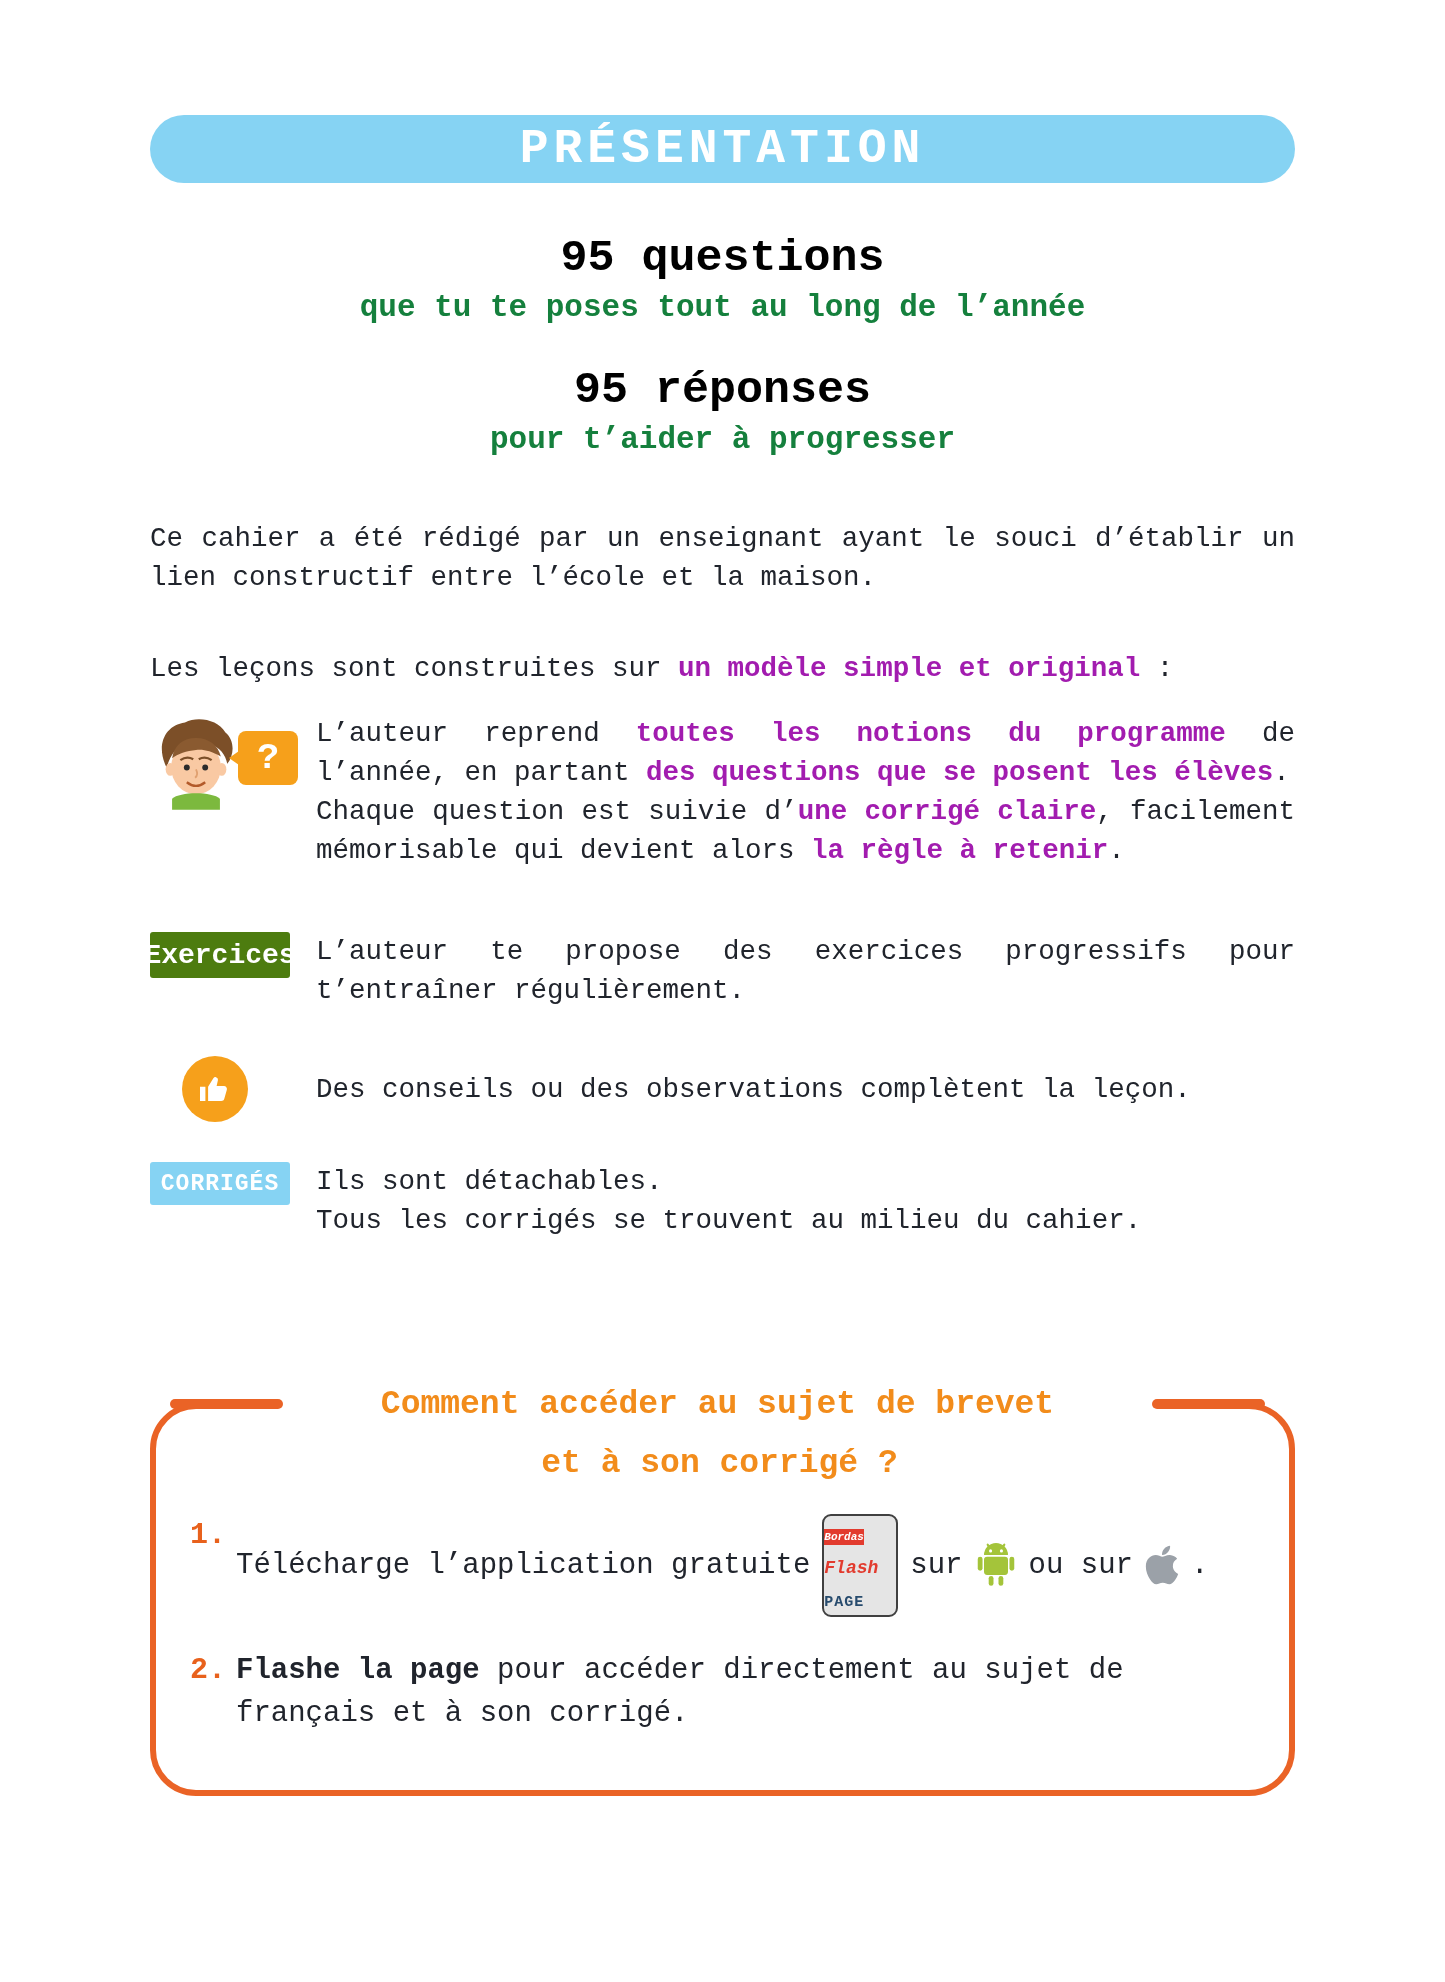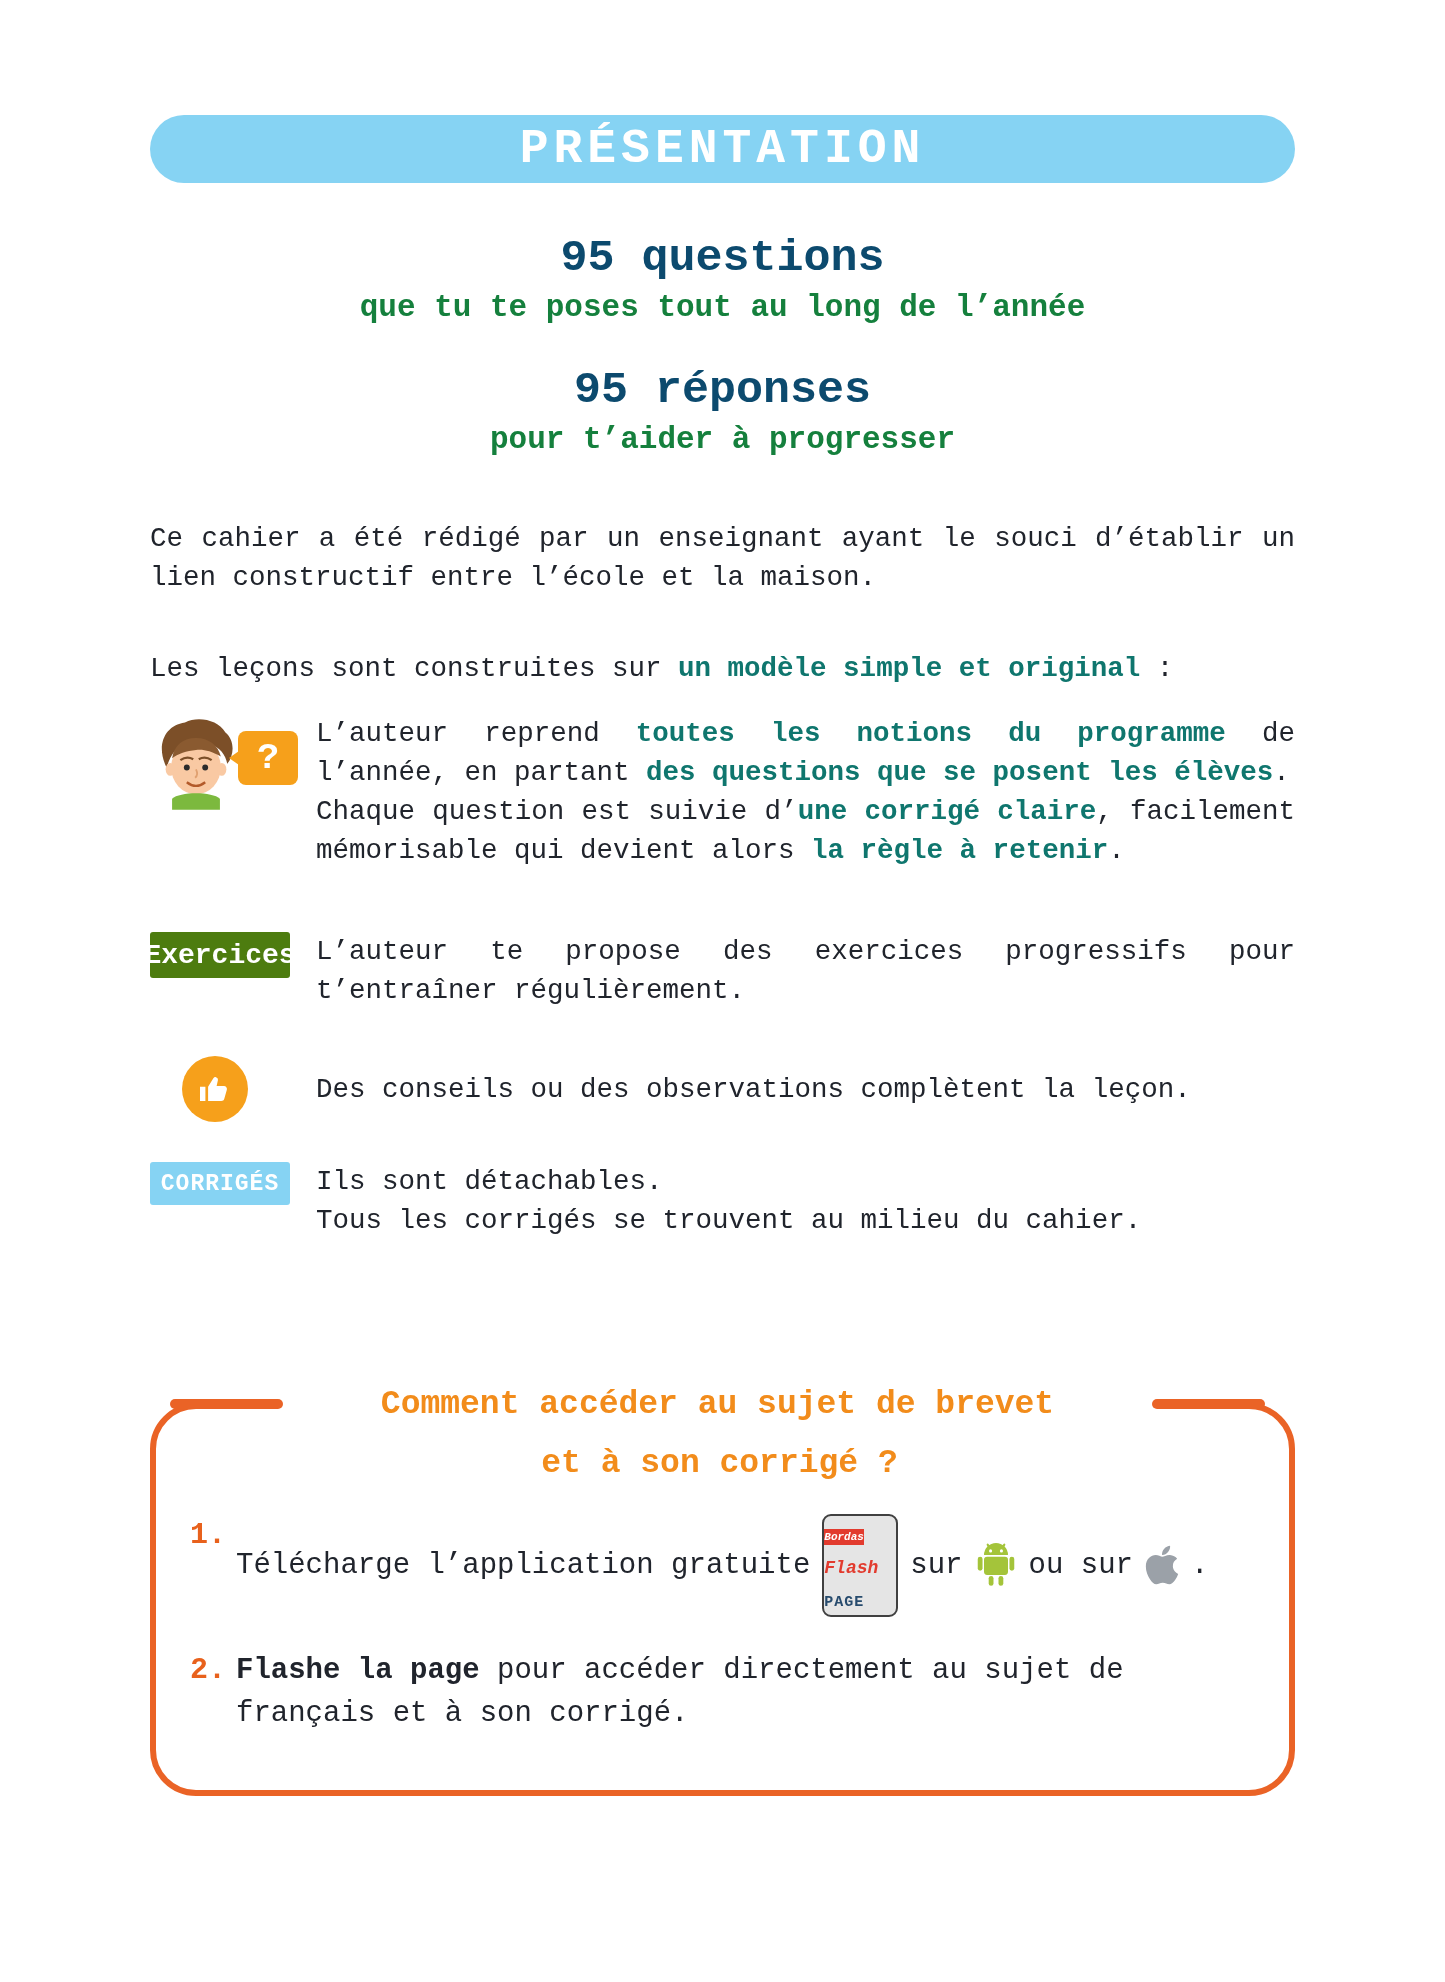--- a/index.html
+++ b/index.html
@@ -20,31 +20,31 @@
     background:#86D3F3;
     border-radius:36px;
     height:68px;
     display:flex;align-items:center;justify-content:center;
   }
   .banner-text{
     color:#ffffff;font-size:48px;font-weight:bold;letter-spacing:5px;
   }
 
   
-  .h-cyan{margin:0;text-align:center;color:#0c4a6e;font-size:45px;font-weight:bold;}
+  .h-cyan{margin:0;text-align:center;color:#000000;font-size:45px;font-weight:bold;}
   .h-sub{margin:6px 0 0;text-align:center;font-size:31px;font-weight:bold;color:#15803d;}
   .mt-50{margin-top:50px;}
   .mt-40{margin-top:40px;}
 
   
   .para{font-size:27.5px;line-height:1.42;margin:0;}
   .justify{text-align:justify;}
   .para-intro{margin-top:62px;}
   .para-lead{margin-top:52px;}
-  .hl{color:#0f766e;font-weight:bold;}
+  .hl{color:#a21caf;font-weight:bold;}
 
   
   .feature{display:flex;align-items:flex-start;}
   .f-icon{flex:0 0 166px;}
   .f-text{flex:1;}
   .f1{margin-top:26px;}
   .f2{margin-top:62px;}
   .f3{margin-top:46px;align-items:center;}
   .f4{margin-top:40px;}
   .f-text p + p{margin-top:0;}

